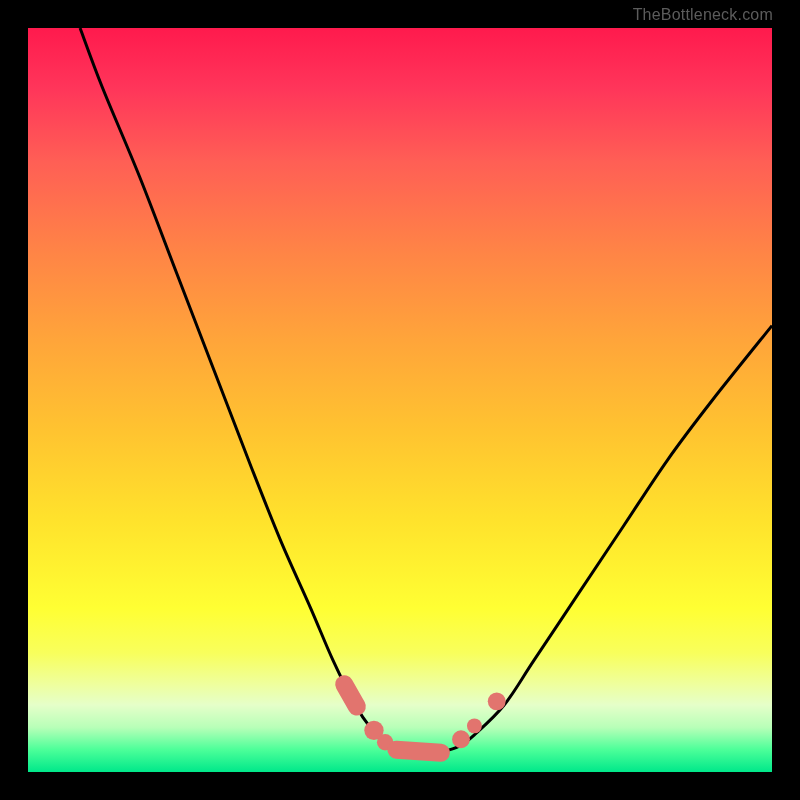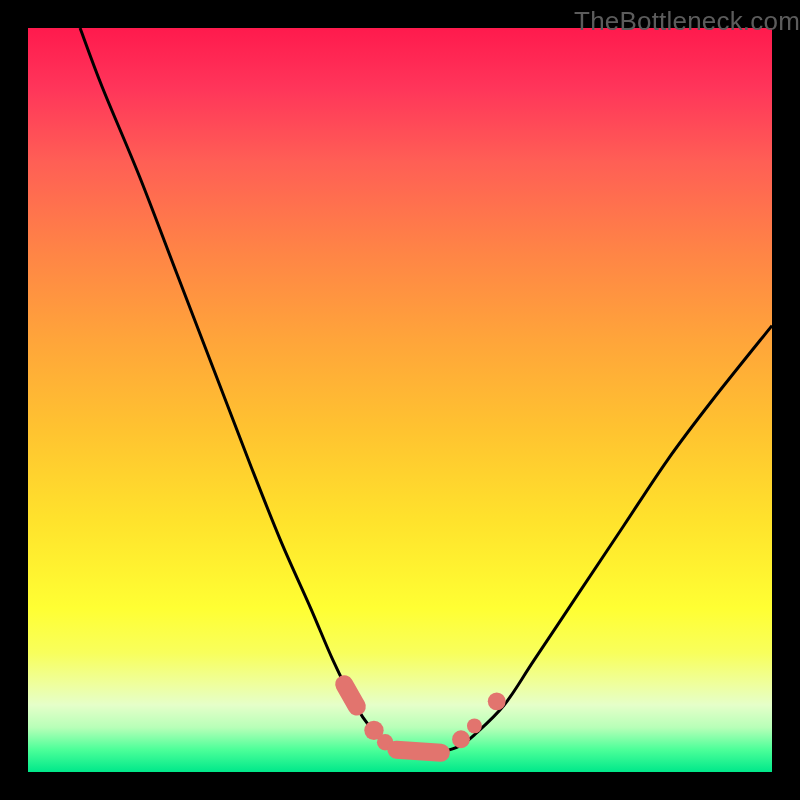--- a/index.html
+++ b/index.html
@@ -36,23 +36,23 @@
       #f8ff5c 84%,
       #efff9a 88%,
       #e5ffc9 91%,
       #b8ffb8 94%,
       #4cff99 97%,
       #00e88a 100%);
   }
   .watermark {
     position: absolute;
     top: 6px;
-    right: 0;
+    right: 27px;
     font-family: Arial, Helvetica, sans-serif;
-    font-size: 26px;
+    font-size: 16px;
     color: #5c5c5c;
     letter-spacing: 0.2px;
     user-select: none;
     text-align: right;
   }
   svg.curve {
     position: absolute;
     left: 0;
     top: 0;
     width: 744px;

